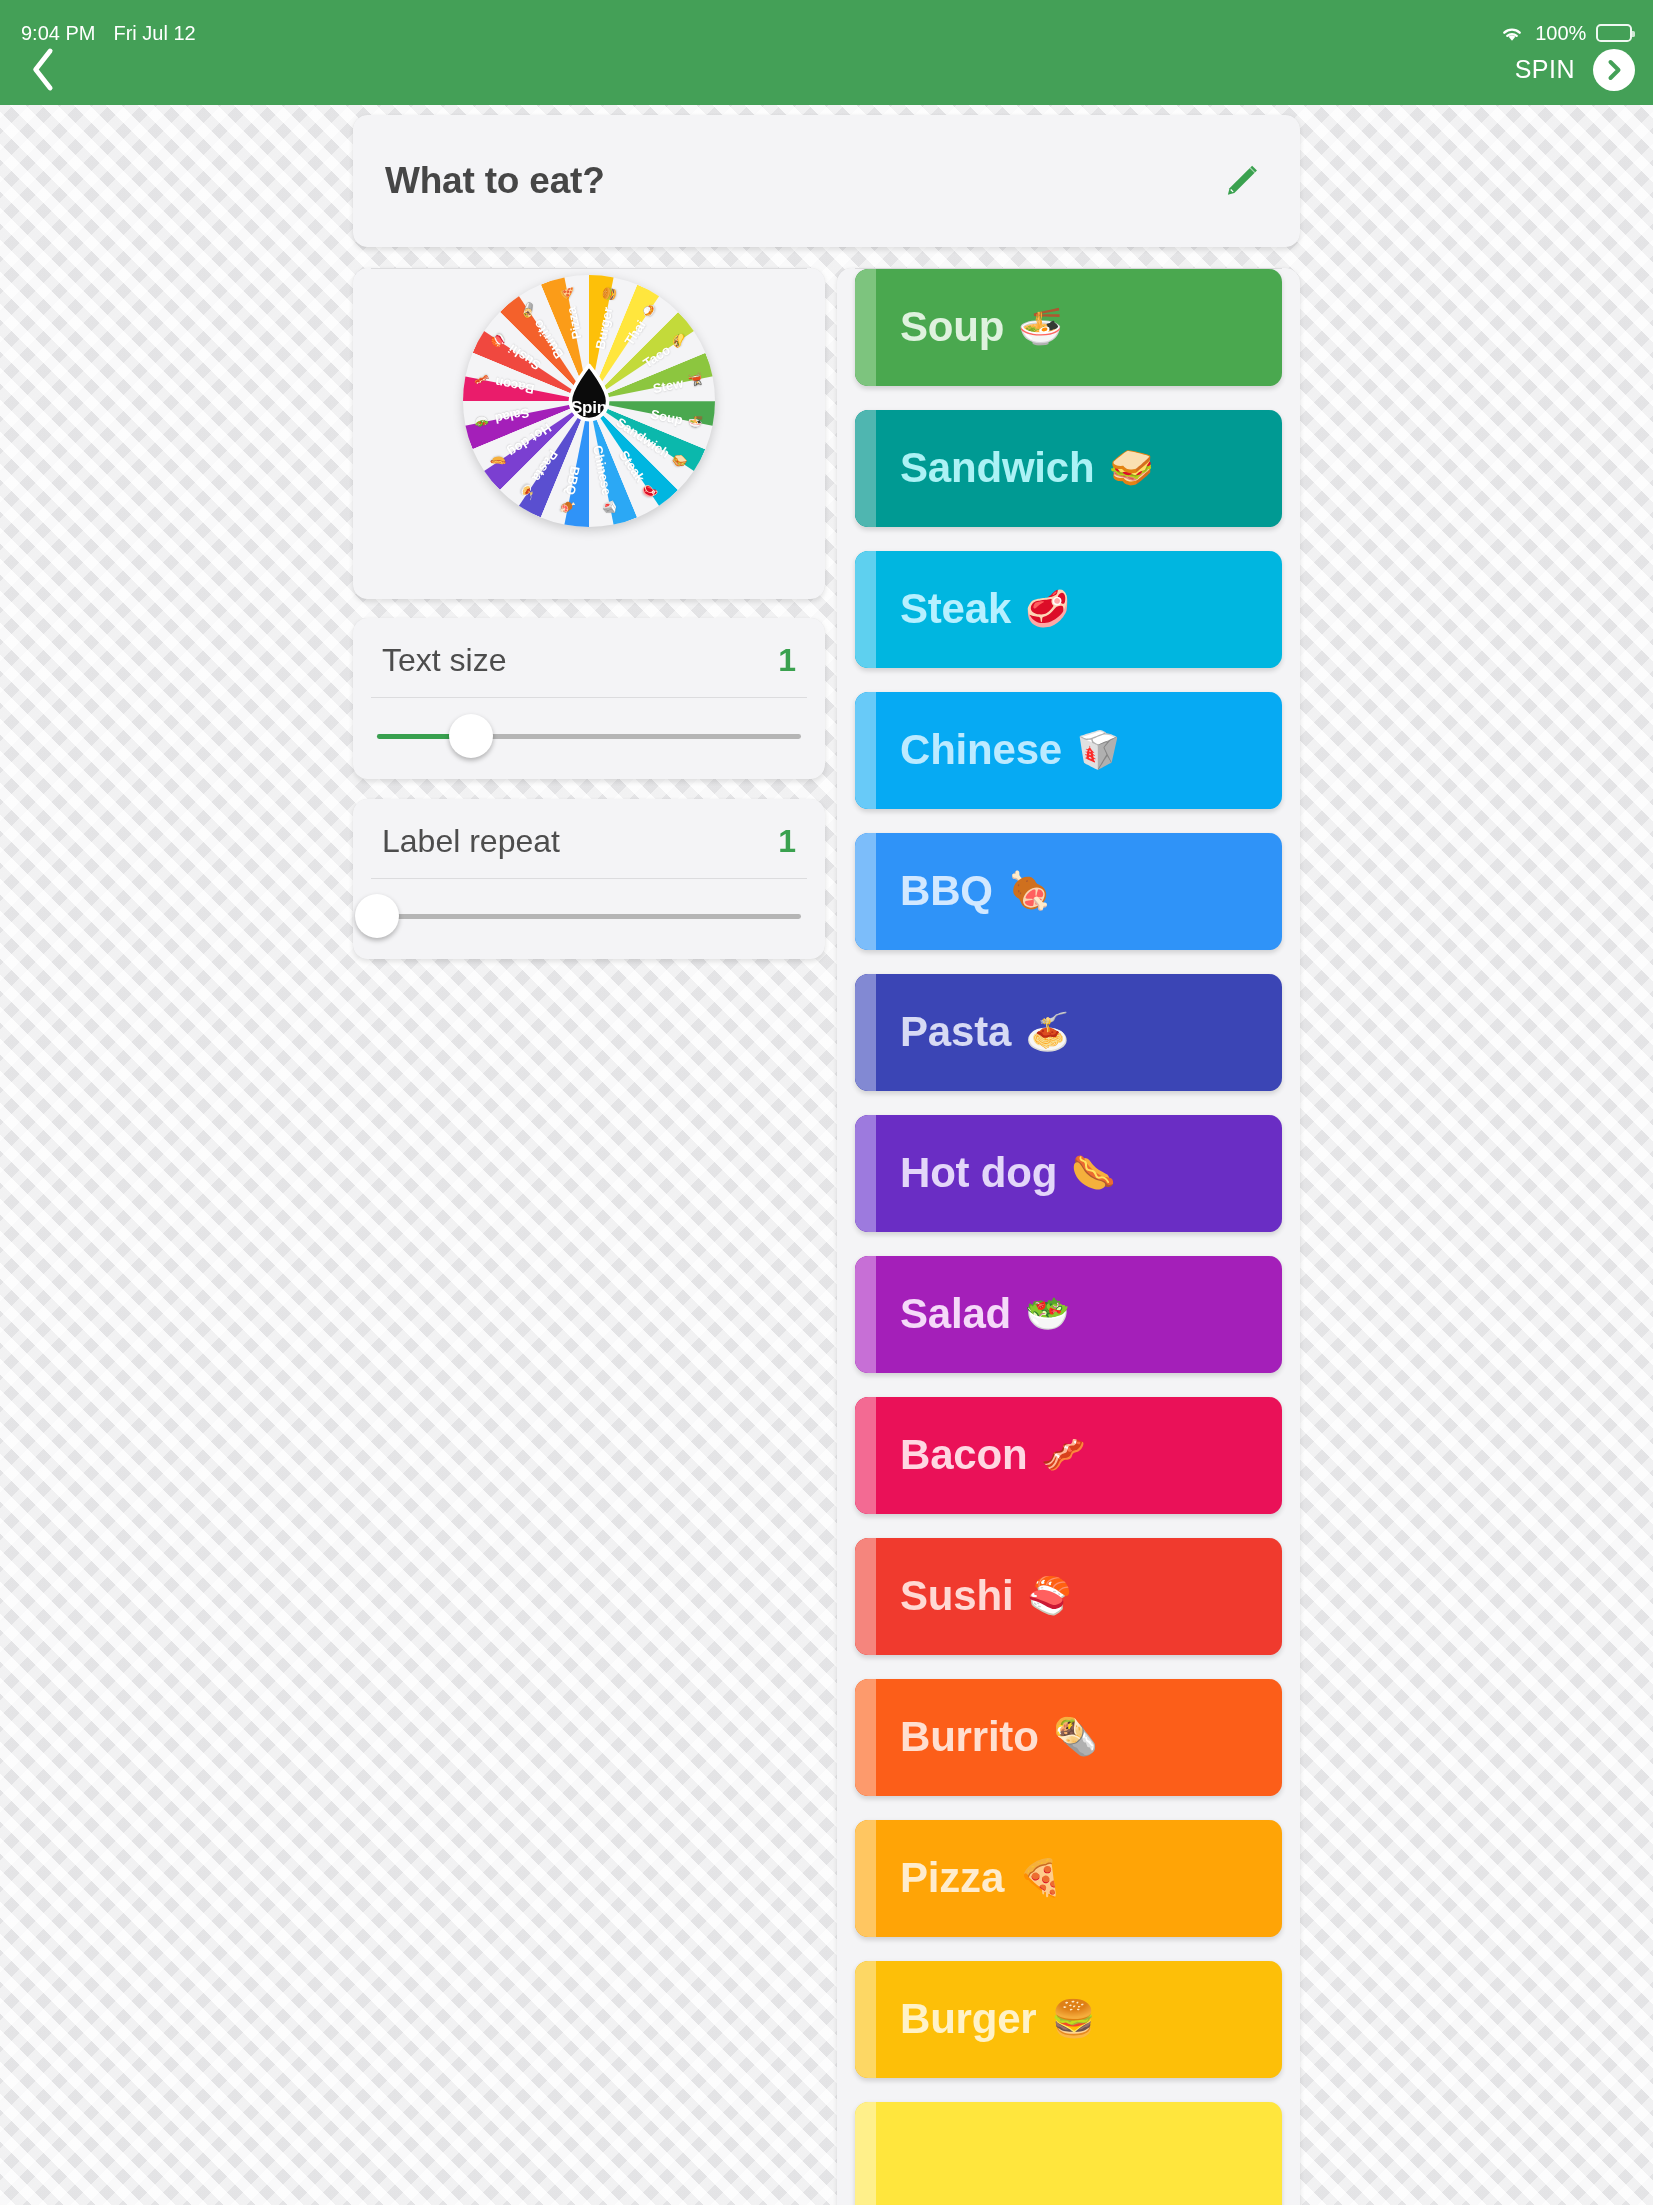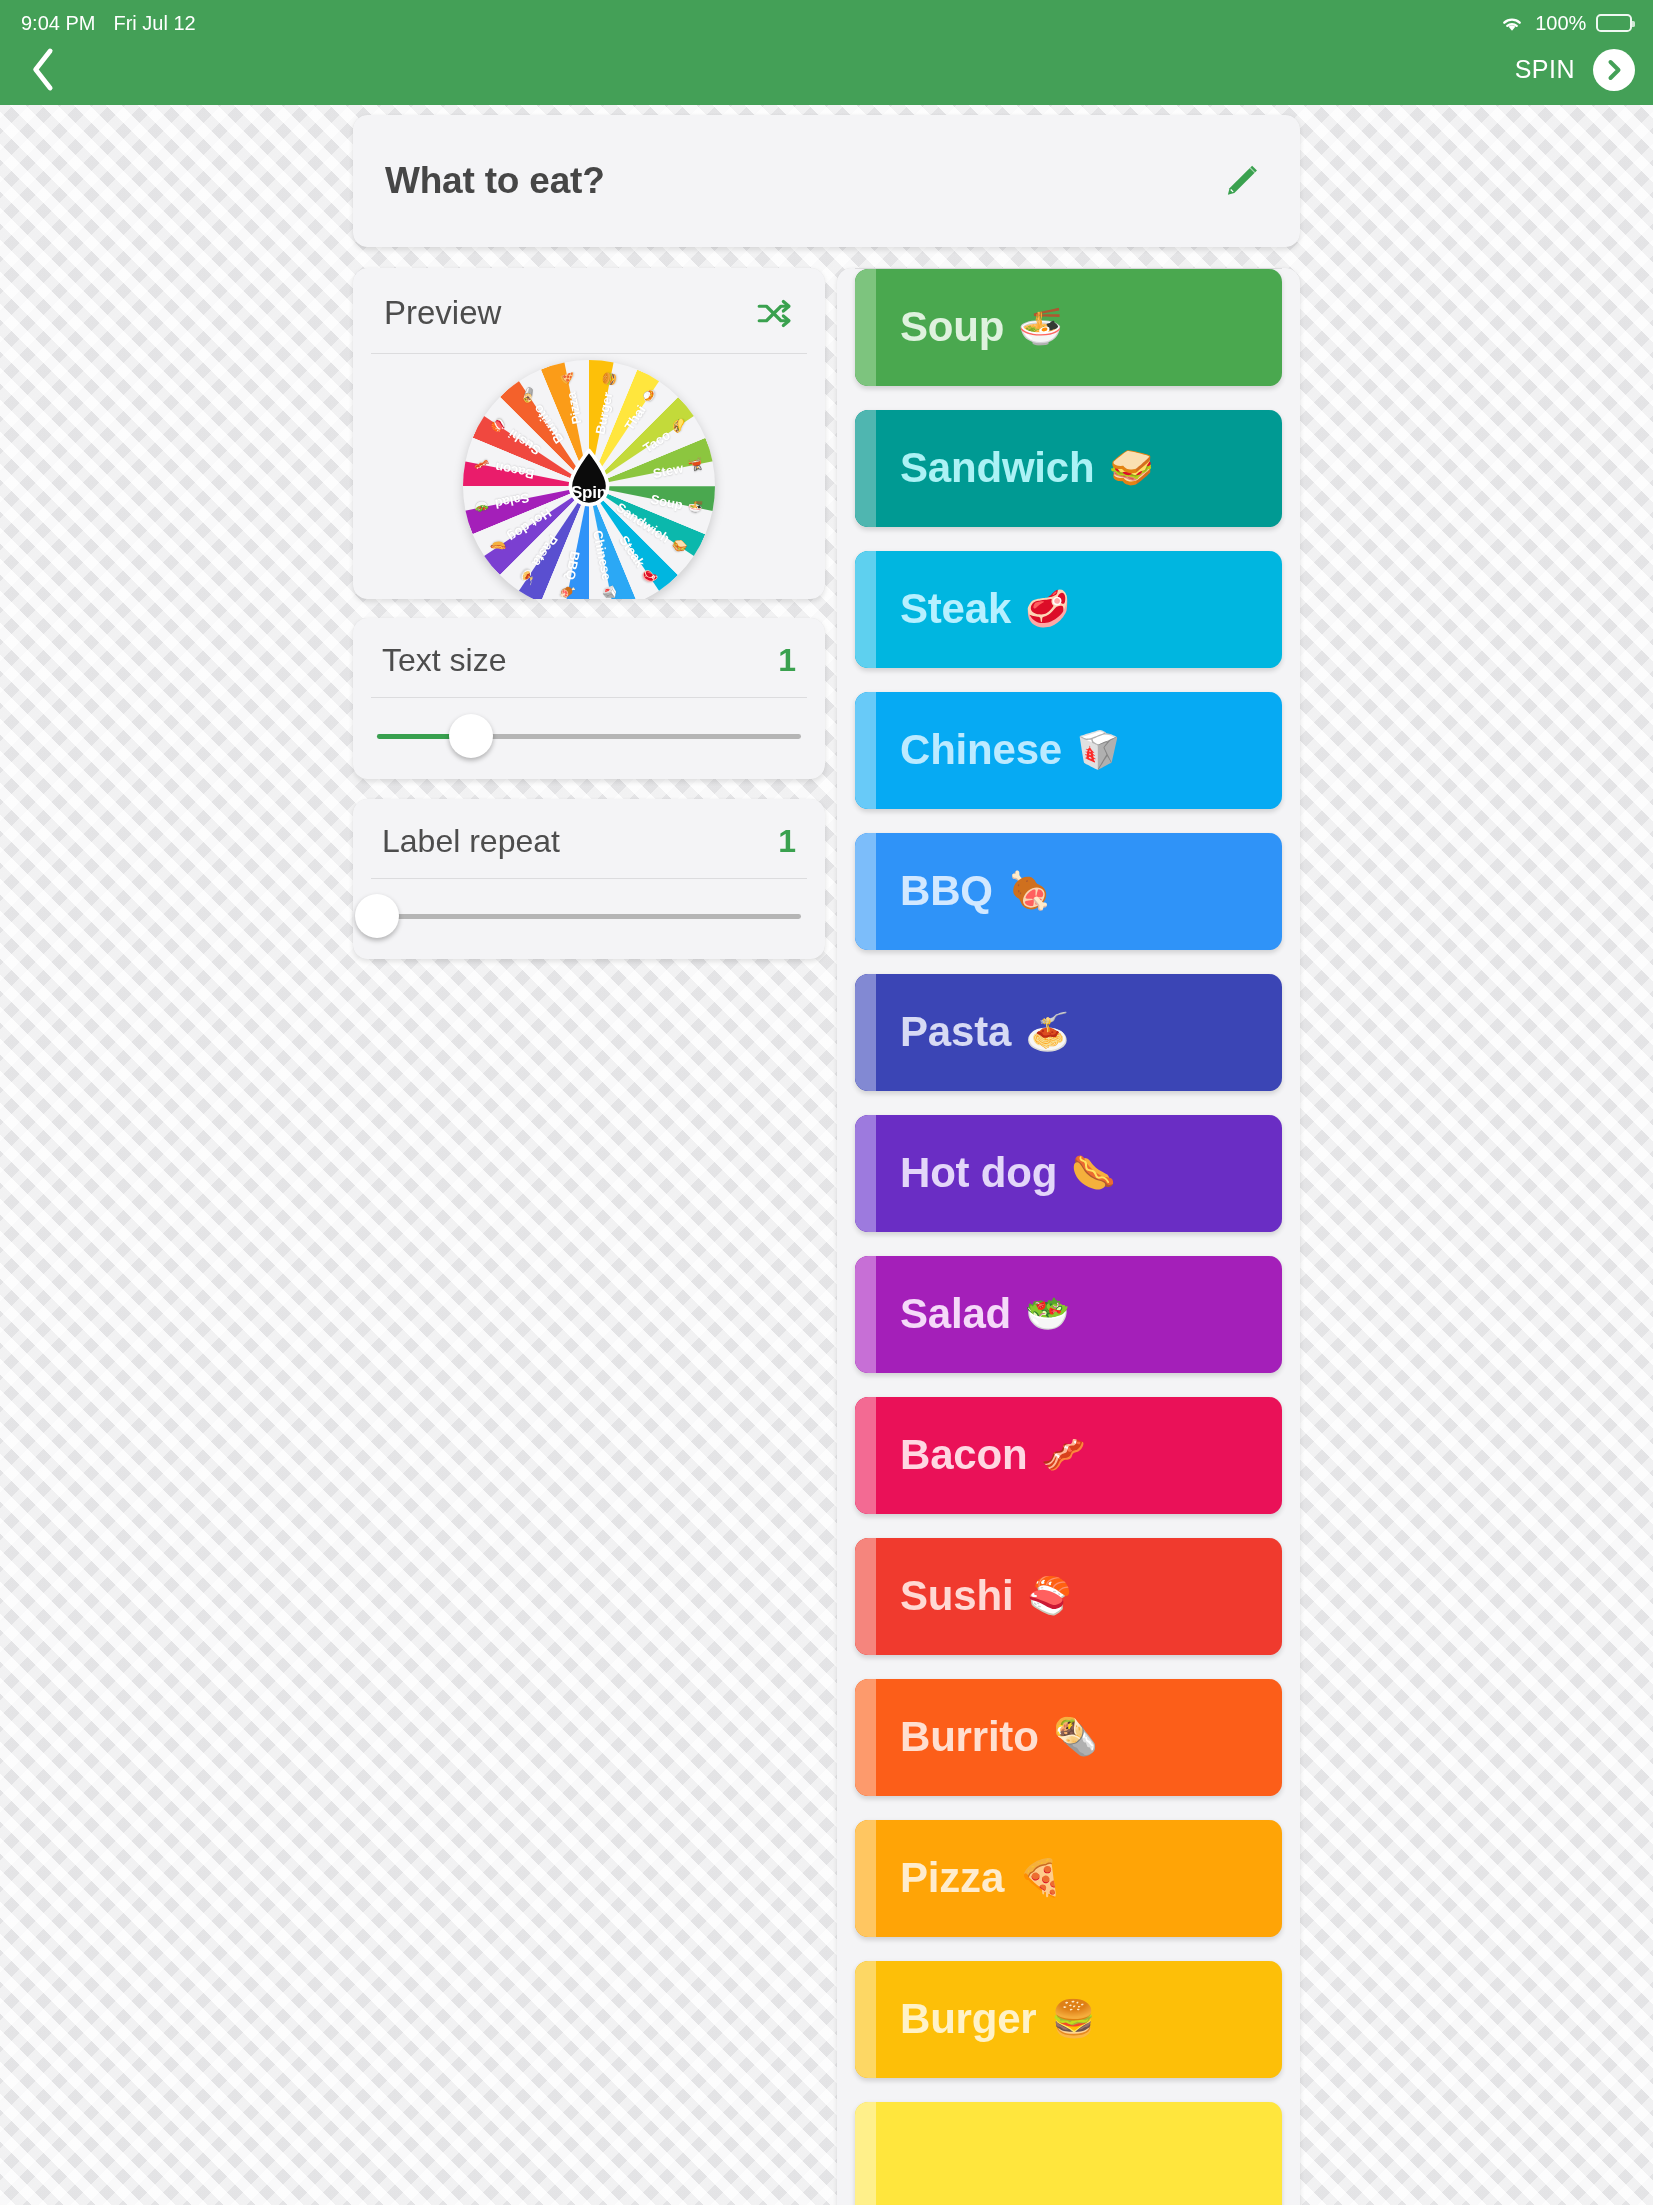--- a/index.html
+++ b/index.html
@@ -23,21 +23,21 @@
   .topbar {
     position: absolute;
     top: 0; left: 0;
     width: 1653px;
     height: 105px;
     background: #44a057;
     z-index: 20;
   }
   .statusbar {
     position: absolute;
-    top: 6px; left: 0; right: 0;
+    top: 16px; left: 0; right: 0;
     height: 34px;
     display: flex;
     align-items: center;
     padding: 0 21px;
     color: #ffffff;
     font-size: 20px;
     font-weight: 500;
   }
   .status-left { display: flex; align-items: center; gap: 18px; }
   .status-right { margin-left: auto; display: flex; align-items: center; gap: 9.7px; }
@@ -348,31 +348,20 @@
         <path d="M41 7 L47 13 L19 41 L11 43 L13 35 Z" fill="#3aa14f"></path>
         <path d="M14.5 36.5 L17.5 39.5" stroke="#ffffff" stroke-width="1.6" fill="none"></path>
         <path d="M38.4 9.6 L44.4 15.6" stroke="#ffffff" stroke-width="1.4" fill="none" opacity="0.55"></path>
       </svg>
     </span>
   </div>
 
   <div class="left-col">
 
     <div class="card preview-card">
-      <div class="panel-head">
-        <h2>Preview</h2>
-        <span class="act">
-          <svg width="37" height="31" viewBox="0 0 46 38">
-            <path d="M4 10 H13 L31 28 H40" stroke="#3aa14f" stroke-width="4" fill="none" stroke-linecap="round" stroke-linejoin="round"></path>
-            <path d="M4 28 H13 L31 10 H40" stroke="#3aa14f" stroke-width="4" fill="none" stroke-linecap="round" stroke-linejoin="round"></path>
-            <path d="M34 4 L41 10 L34 16" stroke="#3aa14f" stroke-width="4" fill="none" stroke-linecap="round" stroke-linejoin="round"></path>
-            <path d="M34 22 L41 28 L34 34" stroke="#3aa14f" stroke-width="4" fill="none" stroke-linecap="round" stroke-linejoin="round"></path>
-          </svg>
-        </span>
-      </div>
       <div class="divider"></div>
 
       <div class="wheel-area">
         <div class="wheel-wrap">
           <div class="wheel" id="wheel">
               <div class="seg" style="background: rgb(253, 192, 9); transform: rotate(-90deg);"></div>
               <div class="seg-lbl" style="transform: rotate(-78.75deg);">
                 <span class="nm">Burger</span>
                 <span class="emo">🍔</span>
               </div>

